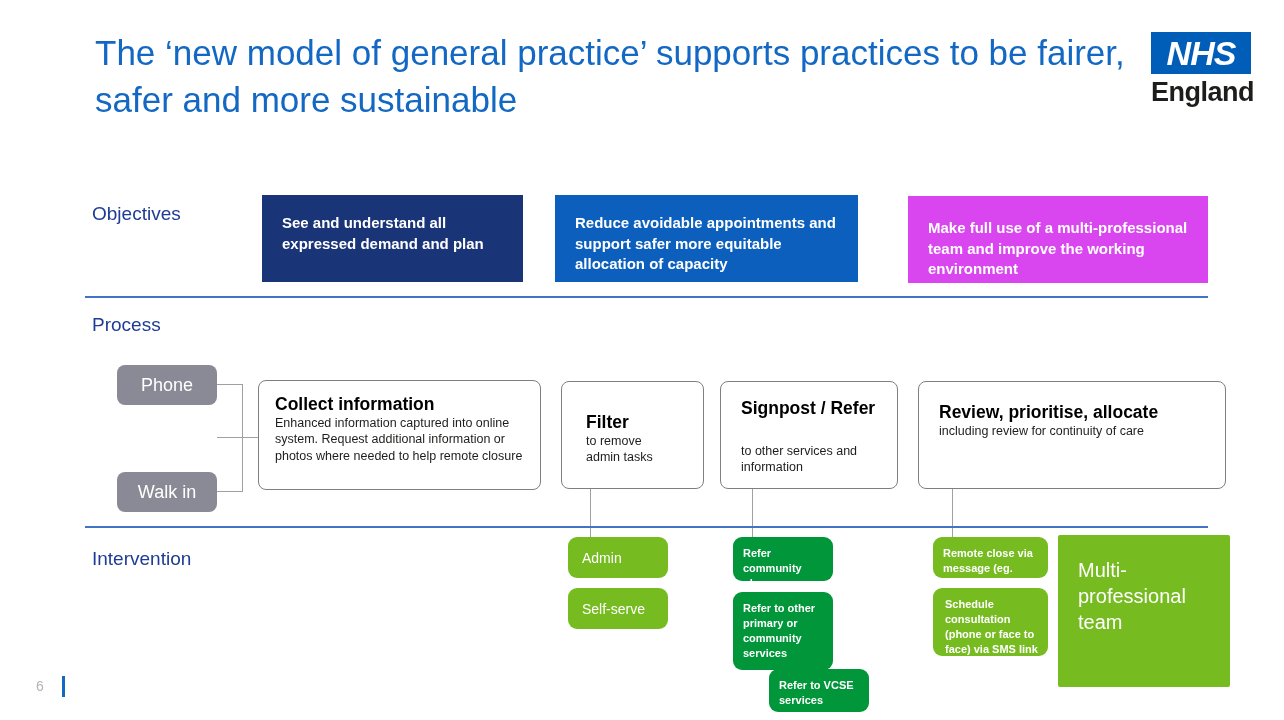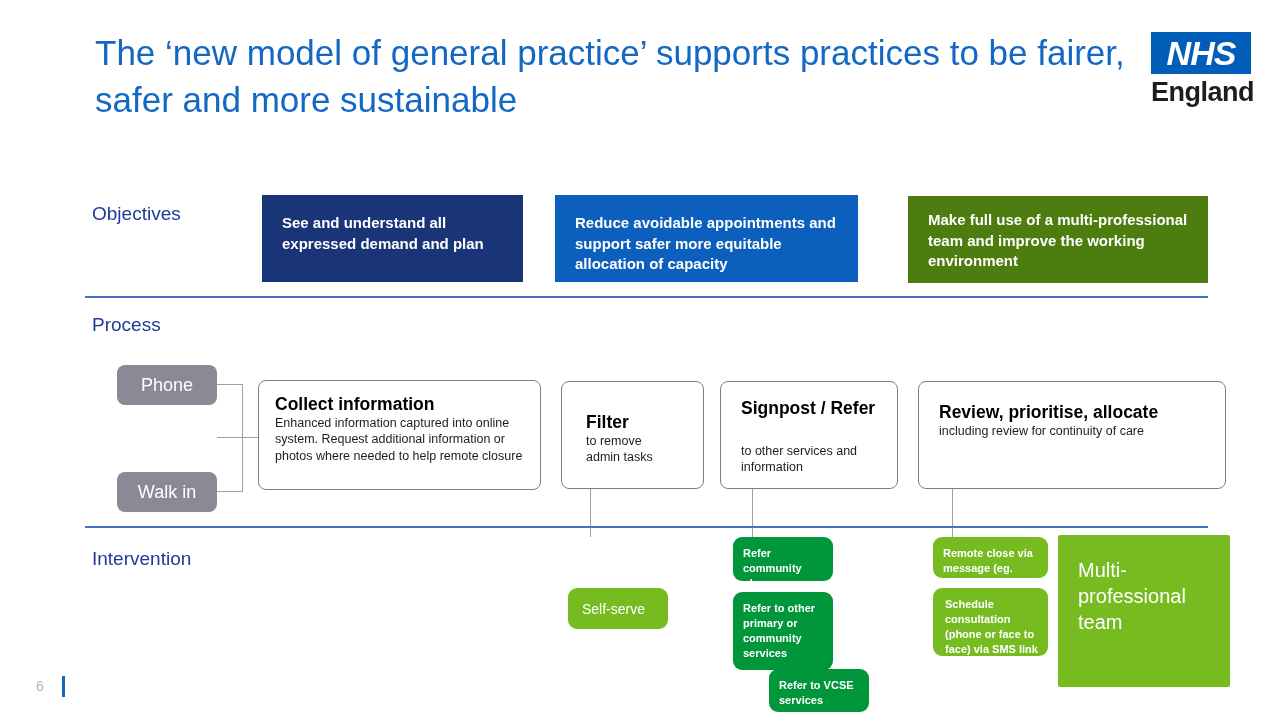--- a/index.html
+++ b/index.html
@@ -37,21 +37,21 @@
   
   .row-label { font-size: 19px; color: #1e3c96; }
 
   
   .obj-box {
     color: #fff; font-weight: bold; font-size: 15px; line-height: 1.38;
     padding: 18px 20px;
   }
   .obj-1 { left: 262px; top: 195px; width: 261px; height: 87px; background: #1a3478; }
   .obj-2 { left: 555px; top: 195px; width: 303px; height: 87px; background: #0c5fbc; }
-  .obj-3 { left: 908px; top: 196px; width: 300px; height: 87px; background: #4d7c0f; padding-top: 14px; }
+  .obj-3 { left: 908px; top: 196px; width: 300px; height: 87px; background: #d946ef; padding-top: 22px; }
 
   
   .divider { height: 2px; background: #4472c4; left: 85px; width: 1123px; }
 
   
   .channel {
     left: 117px; width: 100px; height: 40px; background: #8a8a96;
     border-radius: 8px; color: #fff; font-size: 18px;
     display: flex; align-items: center; justify-content: center;
   }
@@ -147,20 +147,21 @@
   </div>
 
   <div class="abs conn conn-v" style="left:590px; top:489px; height:48px;"></div>
   <div class="abs conn conn-v" style="left:752px; top:489px; height:48px;"></div>
   <div class="abs conn conn-v" style="left:952px; top:489px; height:48px;"></div>
 
   <div class="abs divider" style="top:526px;"></div>
 
   <div class="abs row-label" style="left:92px; top:548px;">Intervention</div>
 
+  <div class="abs iv-light iv-plain iv-admin">Admin</div>
   <div class="abs iv-light iv-plain iv-selfserve">Self-serve</div>
 
   <div class="abs iv-dark iv-pharmacy">Refer community pharmacy</div>
   <div class="abs iv-dark iv-primary">Refer to other primary or community services</div>
   <div class="abs iv-dark iv-vcse">Refer to VCSE services</div>
 
   <div class="abs iv-light iv-small iv-remote">Remote close via message (eg. SMS)</div>
   <div class="abs iv-light iv-small iv-schedule">Schedule consultation (phone or face to face) via SMS link or phone.</div>
 
   <div class="abs iv-light iv-team">Multi-professional team</div>

